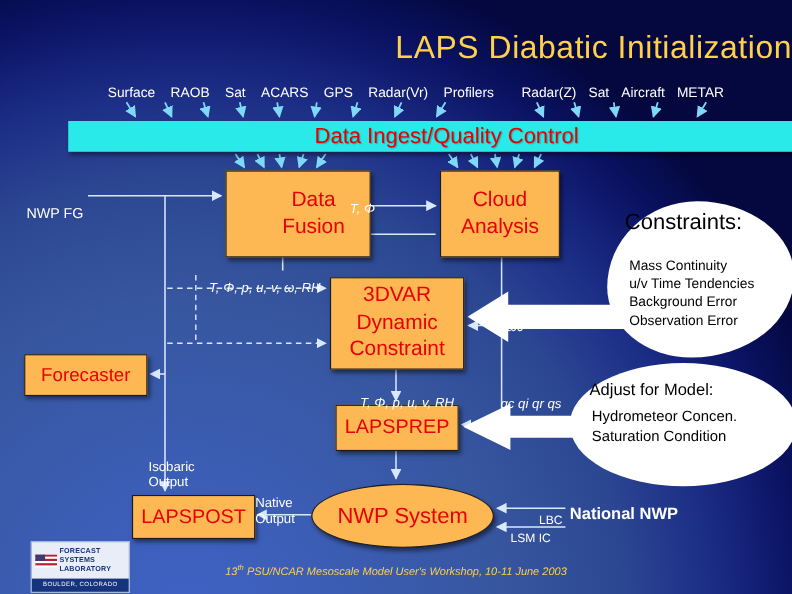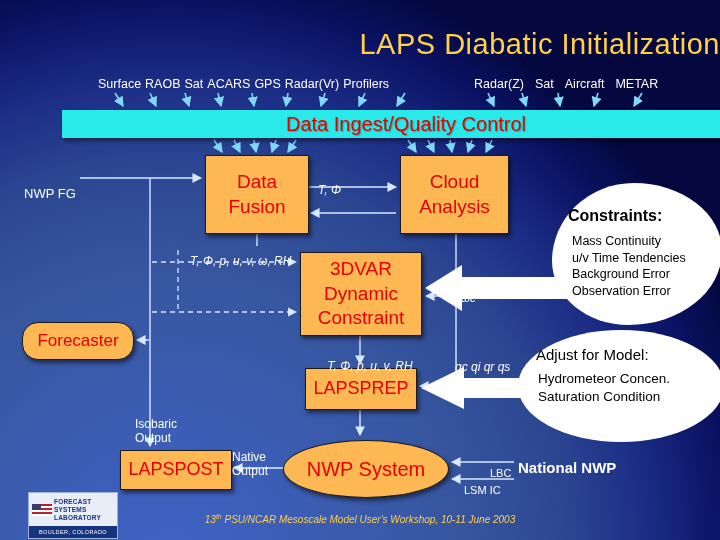--- a/index.html
+++ b/index.html
@@ -10,44 +10,44 @@
       #3F63C6 0%, #37569F 45%, #2C4792 62%, #1B2C85 75%, #0A1262 87%, #04083F 96%);
   }
   .abs{position:absolute;}
   #overlay{position:absolute;left:0;top:0;pointer-events:none;}
 
   .title{
     left:0;top:28px;width:720px;text-align:right;
     font-size:29px;color:var(--gold,#FFD04A);letter-spacing:.5px;
   }
   .src-row{top:77px;display:flex;color:#fff;font-size:12.5px;white-space:nowrap;}
-  .src-left{left:98px;gap:4px;}
+  .src-left{left:98px;gap:14px;}
   .src-right{left:474px;gap:11px;}
 
   .banner{
     left:62px;top:110px;width:688px;height:28px;
     background:var(--banner_cyan,#29E9E9);
     display:flex;align-items:center;justify-content:center;
     font-size:20px;color:var(--box_text,#E60000);
     box-shadow:2px 3px 4px rgba(0,0,0,.45);
     text-shadow:1px 1px 1px rgba(0,0,0,.25);
   }
 
   .node{
     background:var(--box_fill,#FDB853);
     border:1px solid #1a1a1a;
     color:var(--box_text,#E60000);
     display:flex;align-items:center;justify-content:center;text-align:center;
     font-size:19px;line-height:1.3;
     box-shadow:2px 3px 4px rgba(0,0,0,.5);
   }
-  .data-fusion{left:205px;top:155px;width:102px;height:77px;}
+  .data-fusion{left:205px;top:155px;width:102px;height:77px;padding-left:28px;}
   .cloud-analysis{left:400px;top:155px;width:107px;height:77px;}
   .threedvar{left:300px;top:252px;width:120px;height:82px;}
-  .forecaster{left:22px;top:322px;width:110px;height:36px;font-size:17px;border-radius:16px;}
+  .forecaster{left:22px;top:322px;width:110px;height:36px;font-size:17px;}
   .lapsprep{left:305px;top:368px;width:110px;height:40px;font-size:18px;}
   .lapspost{left:120px;top:450px;width:110px;height:38px;font-size:18px;}
   .nwp-system{left:283px;top:440px;width:164px;height:56px;border-radius:50%;font-size:20px;}
 
   .wlabel{color:#fff;font-size:12px;line-height:1.15;margin-top:18px;}
   .ital{font-style:italic;}
   .nwp-fg{left:24px;top:169px;font-size:13px;}
   .t-phi{left:318px;top:166px;width:60px;text-align:left;font-size:12px;}
   .fusion-out{left:190px;top:237px;width:132px;text-align:left;}
   .omega-c{left:461px;top:274px;font-size:11.5px;}
@@ -58,21 +58,21 @@
   .lbc{left:470px;top:449px;font-size:11px;padding-left:20px;}
   .lsmic{left:464px;top:466px;font-size:11px;}
   .national-nwp{left:518px;top:459px;color:#fff;font-size:15px;font-weight:bold;}
 
   .blob{background:#fff;color:#000;}
   .blob-constraints{
     left:552px;top:183px;width:170px;height:142px;
     border-radius:48% 52% 55% 45% / 55% 48% 52% 45%;
     padding:0;
   }
-  .blob-constraints .blob-title{position:absolute;left:16px;top:24px;font-size:16px;font-weight:bold;}
+  .blob-constraints .blob-title{position:absolute;left:16px;top:8px;font-size:20px;font-weight:normal;}
   .blob-constraints .blob-items{position:absolute;left:20px;top:50px;font-size:12.5px;line-height:16.5px;}
   .blob-adjust{
     left:518px;top:330px;width:206px;height:112px;
     border-radius:50%;
   }
   .blob-adjust .blob-title{position:absolute;left:18px;top:16px;font-size:15px;font-weight:normal;}
   .blob-adjust .blob-items{position:absolute;left:20px;top:40px;font-size:13.5px;line-height:18px;}
 
   .footer{
     left:0;top:513px;width:720px;text-align:center;

